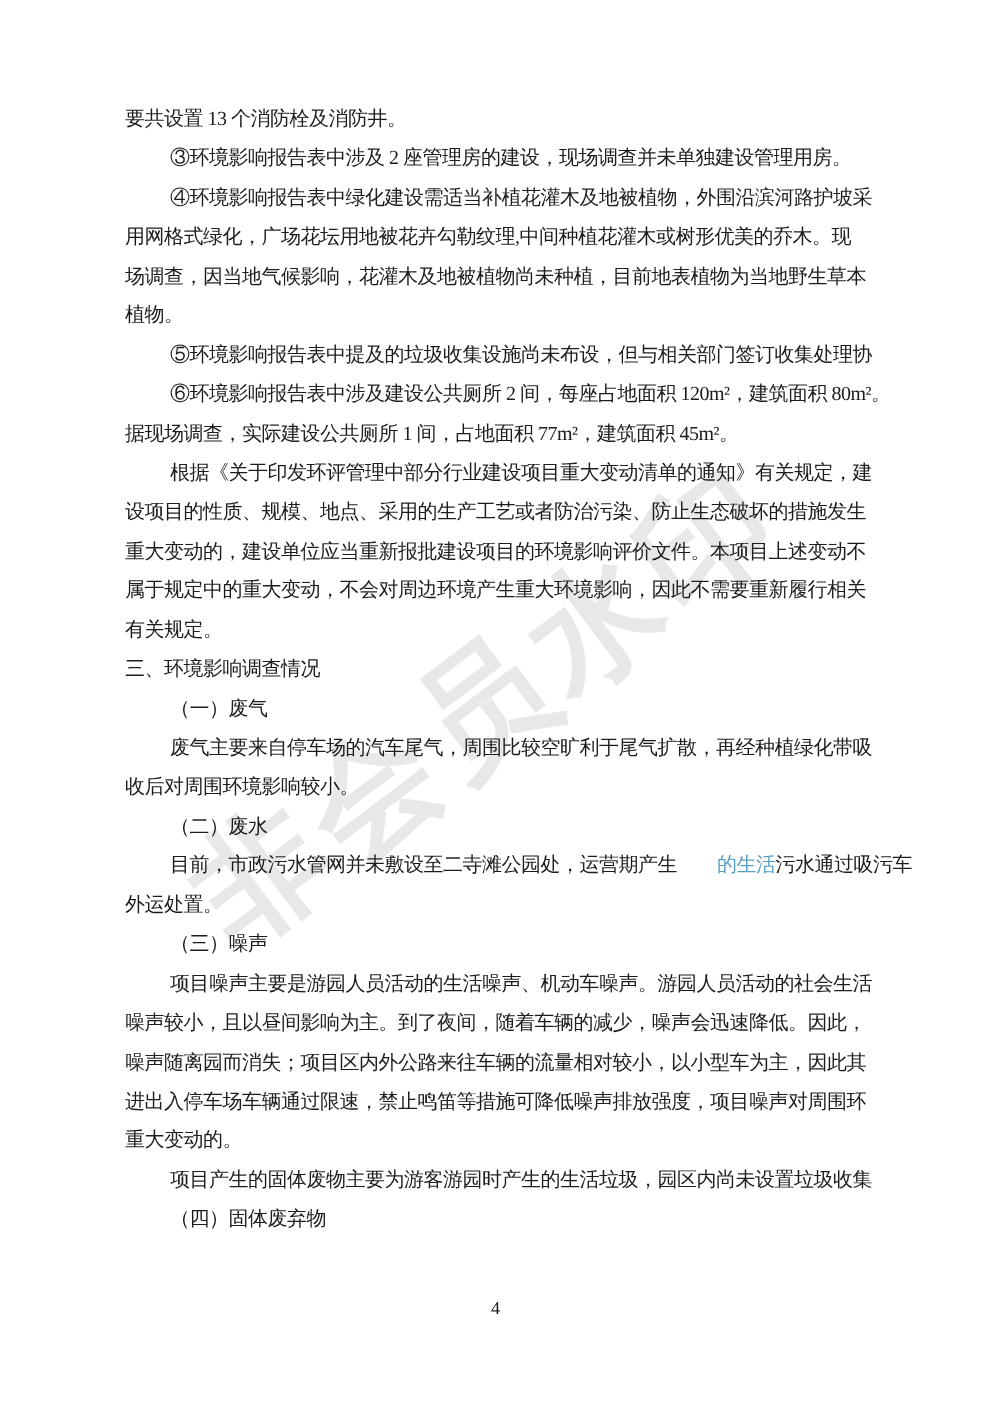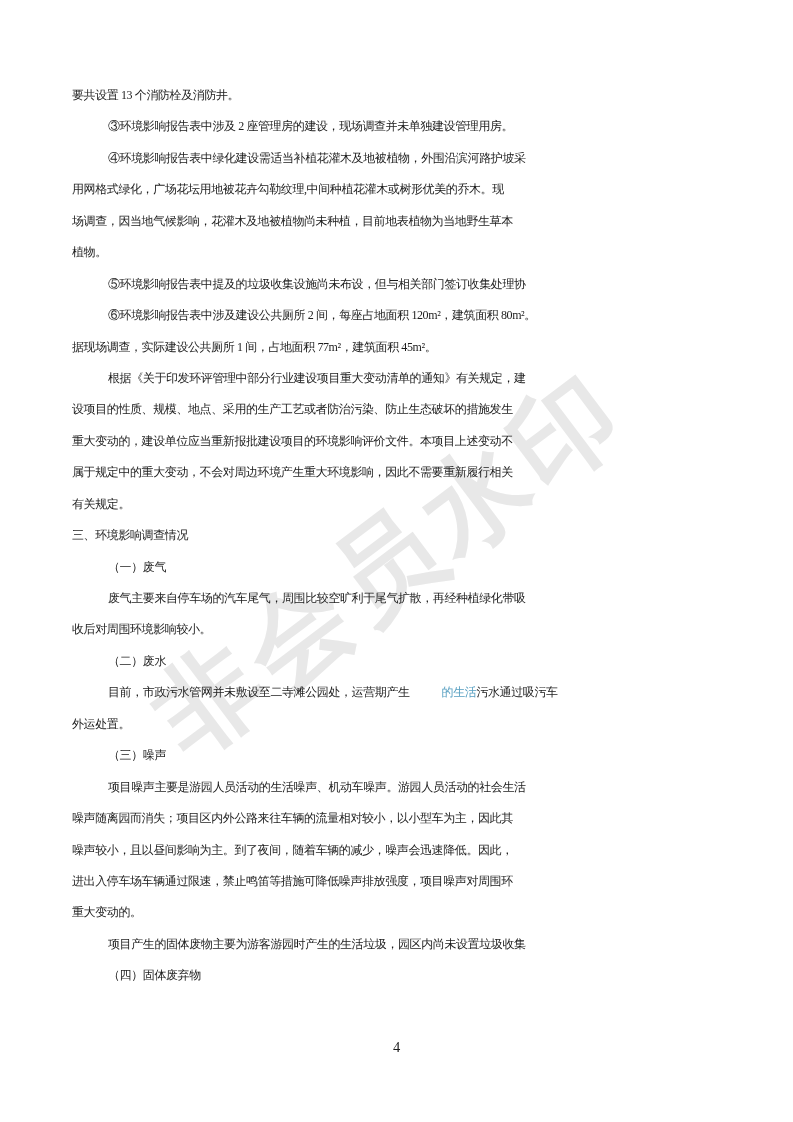--- a/index.html
+++ b/index.html
@@ -20,25 +20,25 @@
     font-weight: bold;
     font-size: 104px;
     letter-spacing: 7px;
     color: #e8e8e8;
     white-space: nowrap;
     z-index: 0;
     user-select: none;
   }
   .content {
     position: absolute;
-    left: 72px; top: 80px;
+    left: 100px; top: 80px;
     width: 628px;
     z-index: 1;
     color: #1c1c1c;
-    font-size: 12px;
+    font-size: 16px;
     letter-spacing: -0.4px;
   }
   .line {
     height: 31.45px;
     line-height: 31.45px;
     white-space: nowrap;
   }
   .line.indent {
     text-indent: 36px;
   }
@@ -74,21 +74,21 @@
       <div class="line"><span>有关规定。</span></div>
       <div class="line"><span>三、环境影响调查情况</span></div>
       <div class="line indent"><span>（一）废气</span></div>
       <div class="line indent"><span>废气主要来自停车场的汽车尾气，周围比较空旷利于尾气扩散，再经种植绿化带吸</span></div>
       <div class="line"><span>收后对周围环境影响较小。</span></div>
       <div class="line indent"><span>（二）废水</span></div>
       <div class="line indent"><span>目前，市政污水管网并未敷设至二寺滩公园处，运营期产生</span><span style="color: rgb(87, 159, 193); padding-left: 32px;">的生活</span><span>污水通过吸污车</span></div>
       <div class="line"><span>外运处置。</span></div>
       <div class="line indent"><span>（三）噪声</span></div>
       <div class="line indent"><span>项目噪声主要是游园人员活动的生活噪声、机动车噪声。游园人员活动的社会生活</span></div>
+      <div class="line"><span>噪声较小，且以昼间影响为主。到了夜间，随着车辆的减少，噪声会迅速降低。因此，</span></div>
       <div class="line"><span>噪声随离园而消失；项目区内外公路来往车辆的流量相对较小，以小型车为主，因此其</span></div>
-      <div class="line"><span>噪声较小，且以昼间影响为主。到了夜间，随着车辆的减少，噪声会迅速降低。因此，</span></div>
       <div class="line"><span>进出入停车场车辆通过限速，禁止鸣笛等措施可降低噪声排放强度，项目噪声对周围环</span></div>
       <div class="line"><span>重大变动的。</span></div>
       <div class="line indent"><span>项目产生的固体废物主要为游客游园时产生的生活垃圾，园区内尚未设置垃圾收集</span></div>
       <div class="line indent"><span>（四）固体废弃物</span></div>
     </div>
   <div class="page-number">4</div>
 </div>
 
 </body></html>

